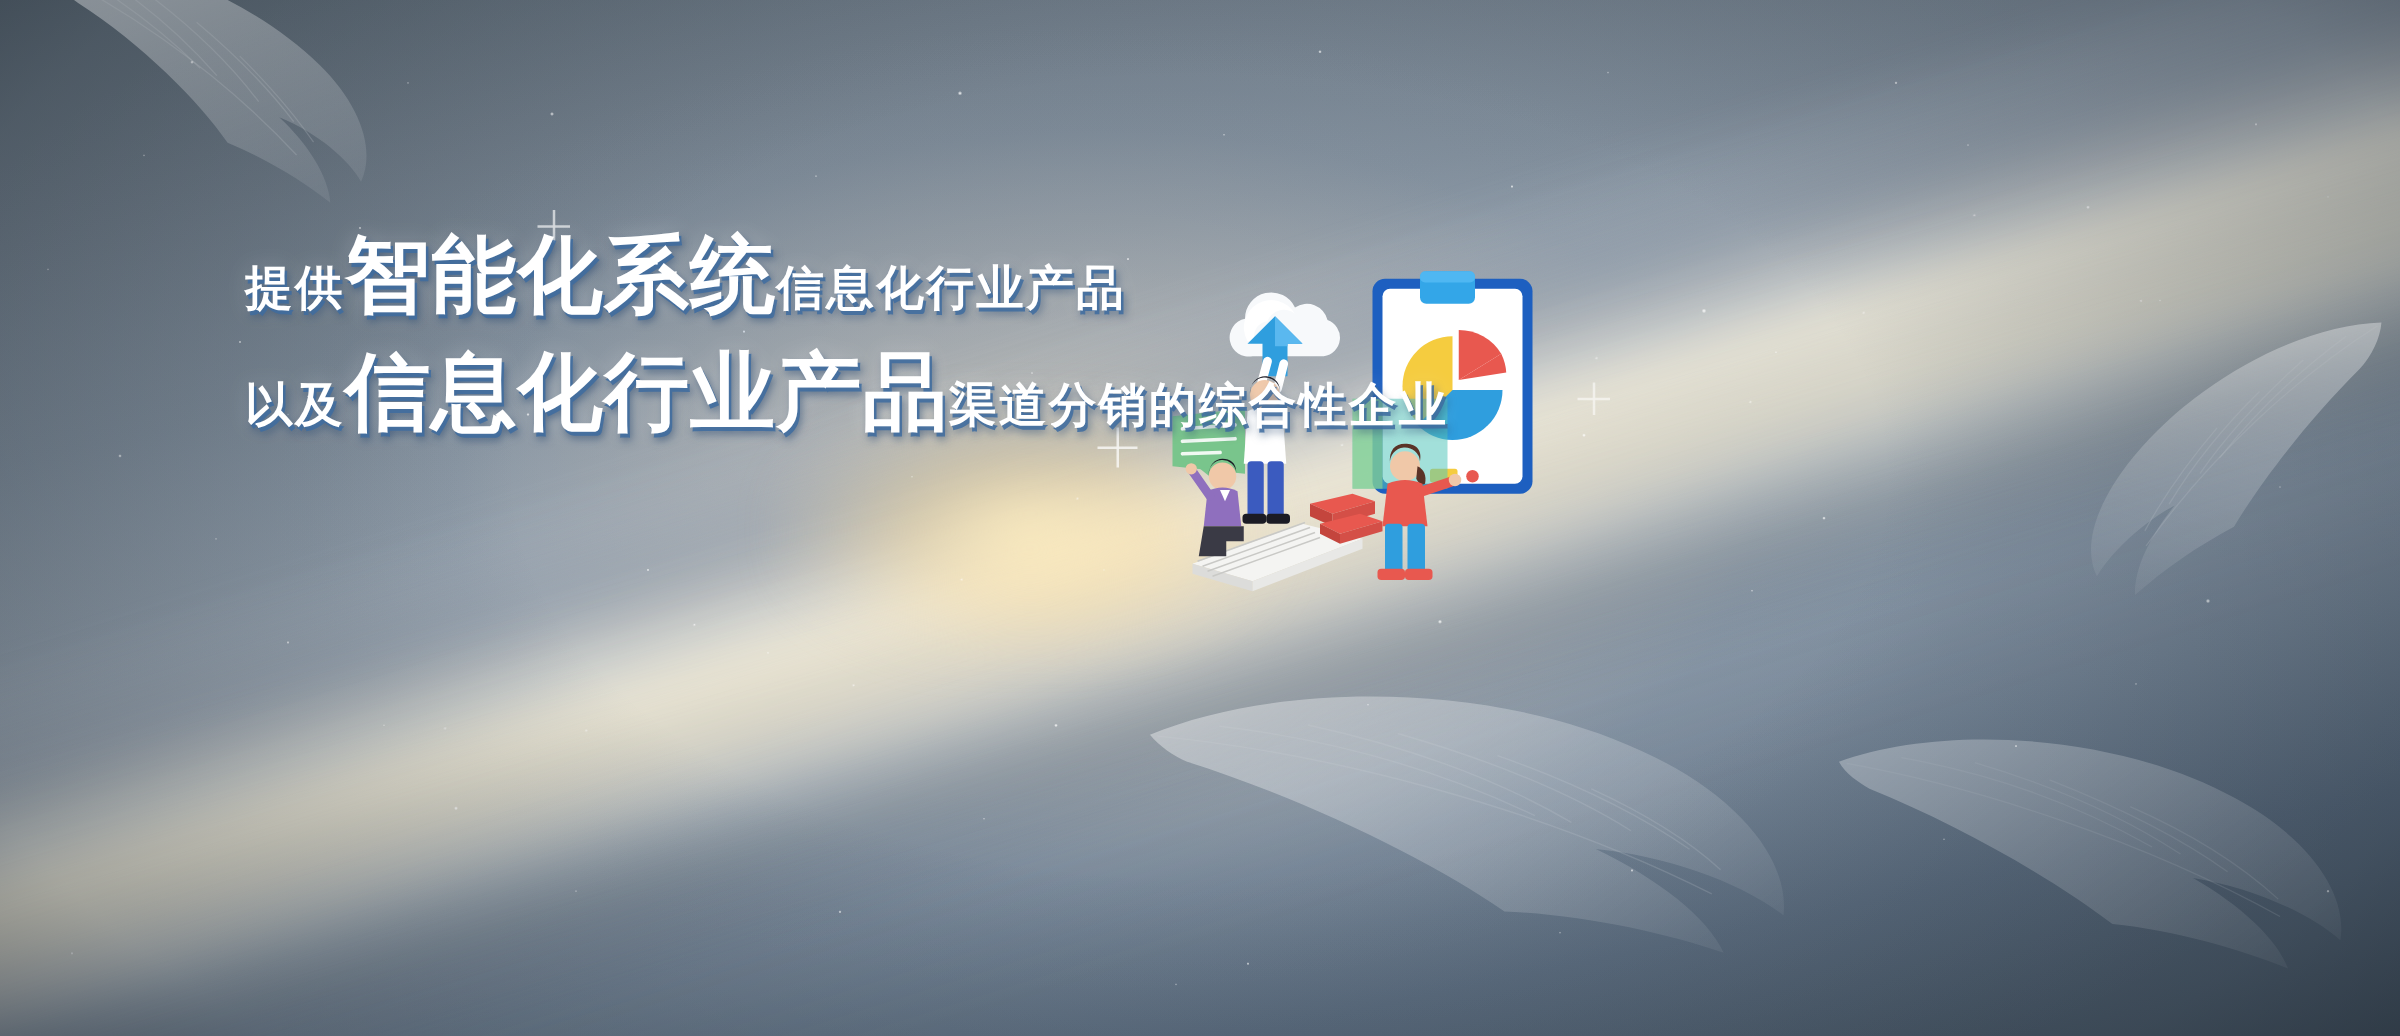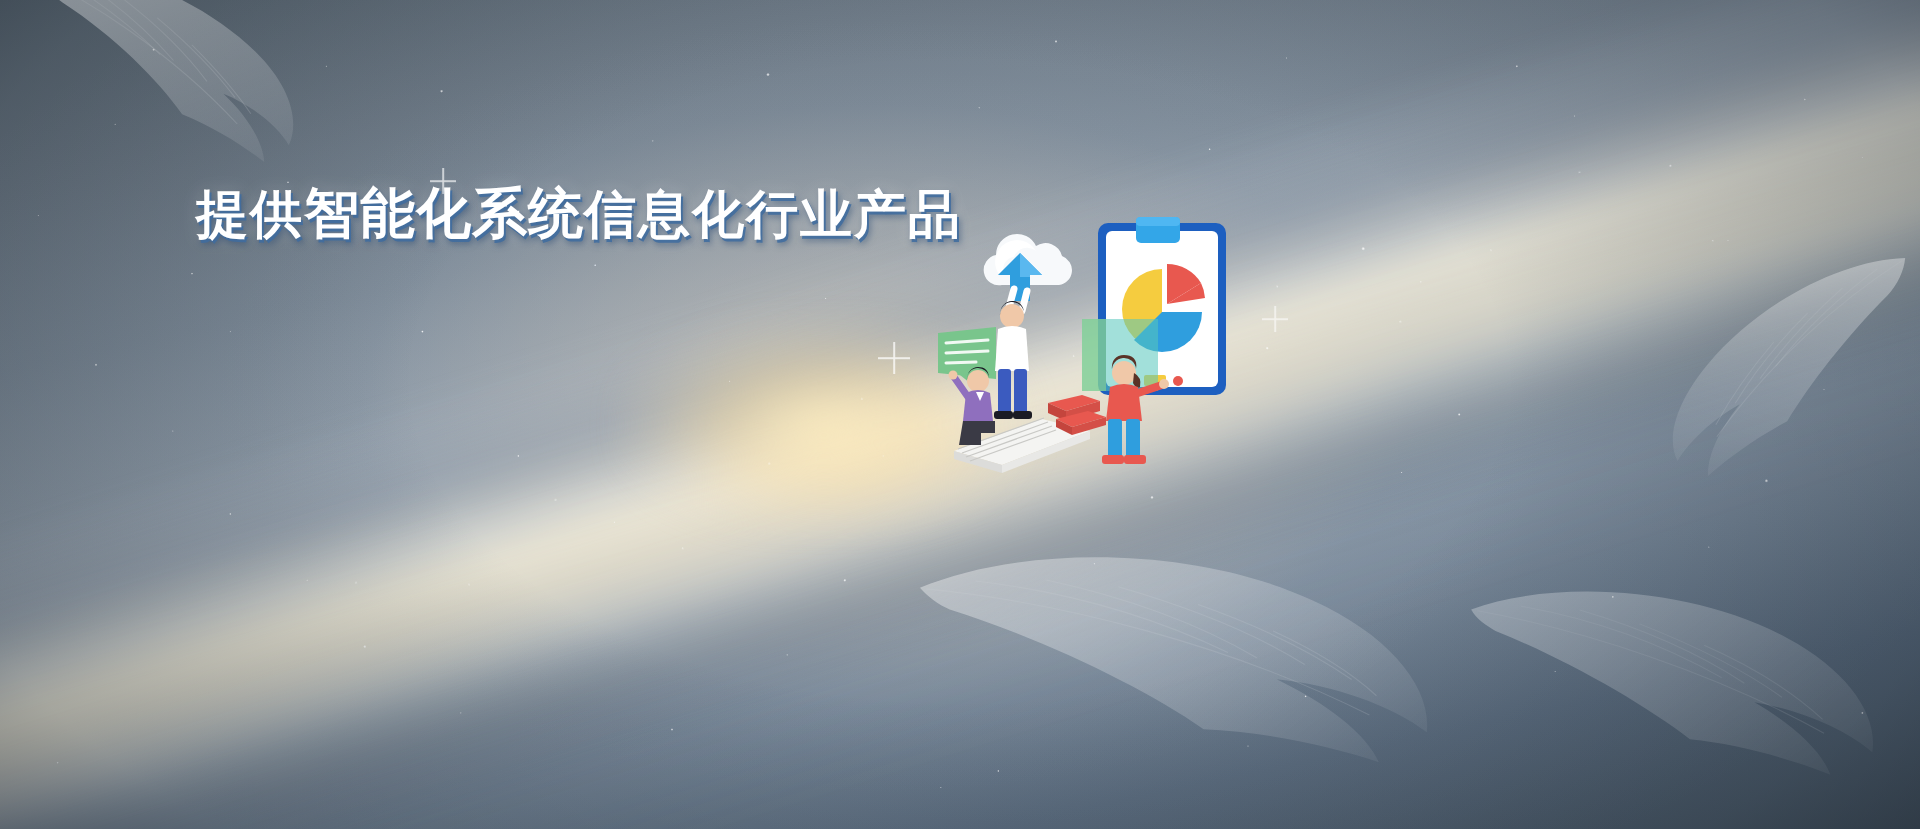--- a/index.html
+++ b/index.html
@@ -179,22 +179,22 @@
     display:inline-block;
     vertical-align:baseline;
     color:#fff;
     font-weight:700;
     letter-spacing:1px;
     text-shadow:
       2px 3px 0 rgba(62,108,160,.85),
       3px 5px 7px rgba(30,62,104,.55),
       0 0 18px rgba(255,255,255,.25);
   }
-  .seg.sm{ font-size:52px; letter-spacing:2px; }
-  .seg.lg{ font-size:55px; letter-spacing:1px; font-weight:700; }
+  .seg.sm{ font-size:38px; letter-spacing:2px; }
+  .seg.lg{ font-size:68px; letter-spacing:1px; font-weight:700; }
 
   
   .illustration{
     position:absolute; left:930px; top:215px; width:330px; height:260px; z-index:30;
   }
   .illustration svg{ display:block; overflow:visible; }
 
   .sparkle{ position:absolute; width:26px; height:26px; z-index:35; pointer-events:none; }
   .sparkle::before,.sparkle::after{
     content:""; position:absolute; left:50%; top:50%; background:rgba(255,255,255,.9);
@@ -299,20 +299,23 @@
   <div class="sparkle" style="left:430px; top:168px; opacity:.7;"></div>
   <div class="sparkle" style="left:878px; top:342px; opacity:.8; width:32px; height:32px;"></div>
   <div class="sparkle" style="left:1262px; top:306px; opacity:.6;"></div>
 
   <div class="headline">
 
     <div class="line line-1">
       <span class="seg sm">提供</span><span class="seg lg">智能化系统</span><span class="seg sm">信息化行业产品</span>
     </div>
 
+    <div class="line line-2">
+      <span class="seg sm">以及</span><span class="seg lg">信息化行业产品</span><span class="seg sm">渠道分销的综合性企业</span>
+    </div>
 
   </div>
 
   <div class="illustration">
     <svg viewBox="0 0 330 260" width="330" height="260" aria-hidden="true">
 
       <g>
         <rect x="168" y="8" width="128" height="172" rx="10" fill="#1d5fc0"></rect>
         <rect x="176" y="16" width="112" height="156" rx="6" fill="#ffffff"></rect>
         <rect x="206" y="2" width="44" height="26" rx="5" fill="#33a6e8"></rect>

